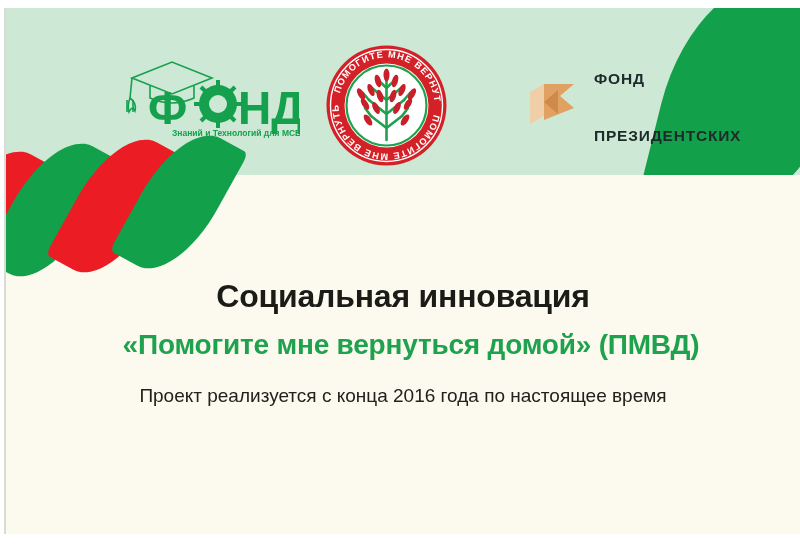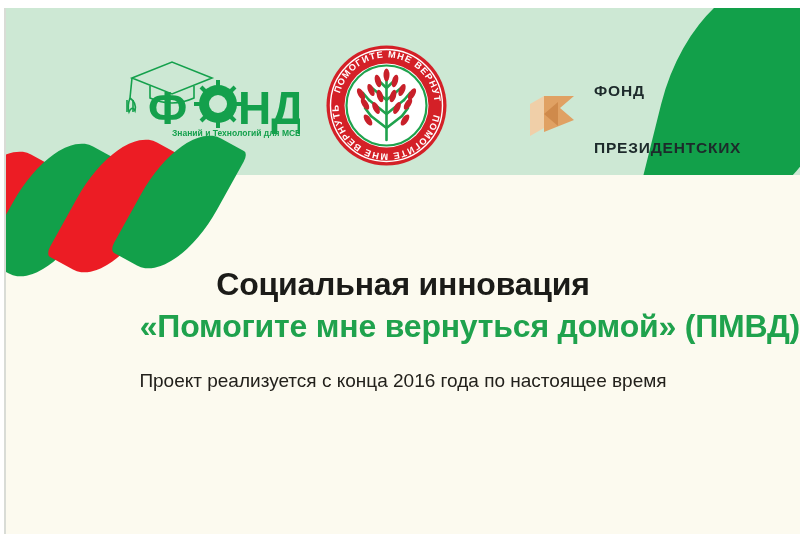--- a/index.html
+++ b/index.html
@@ -98,21 +98,21 @@
     top: 36px;
     width: 123px;
     height: 123px;
   }
   .emblem svg { display: block; }
 
   
   .pgf-logo {
     position: absolute;
     left: 522px;
-    top: 72px;
+    top: 60px;
     width: 200px;
     height: 80px;
     display: flex;
     align-items: center;
     gap: 14px;
   }
   .pgf-mark { width: 52px; height: 56px; flex: 0 0 auto; }
   .pgf-text {
     font-family: "Liberation Sans", sans-serif;
     font-weight: bold;
@@ -132,31 +132,30 @@
     width: 794px;
     text-align: center;
   }
   .title-main {
     font-family: "Liberation Sans", sans-serif;
     font-weight: bold;
     font-size: 32px;
     color: #1b1b18;
     letter-spacing: -0.2px;
     line-height: 1.18;
-    margin: 0;
+    margin: 12px;
   }
   .title-green {
     font-family: "Liberation Sans", sans-serif;
     font-weight: bold;
-    font-size: 32px;
+    font-size: 28px;
     color: #1fa24d;
     letter-spacing: -0.2px;
     line-height: 1.18;
     margin: 4px 0 0 16px;
-    text-align: right;
   }
   .subtitle {
     font-family: "Liberation Sans", sans-serif;
     font-weight: normal;
     font-size: 19px;
     color: #23211c;
     margin: 24px 0 0 0;
     line-height: 1.2;
   }
 

